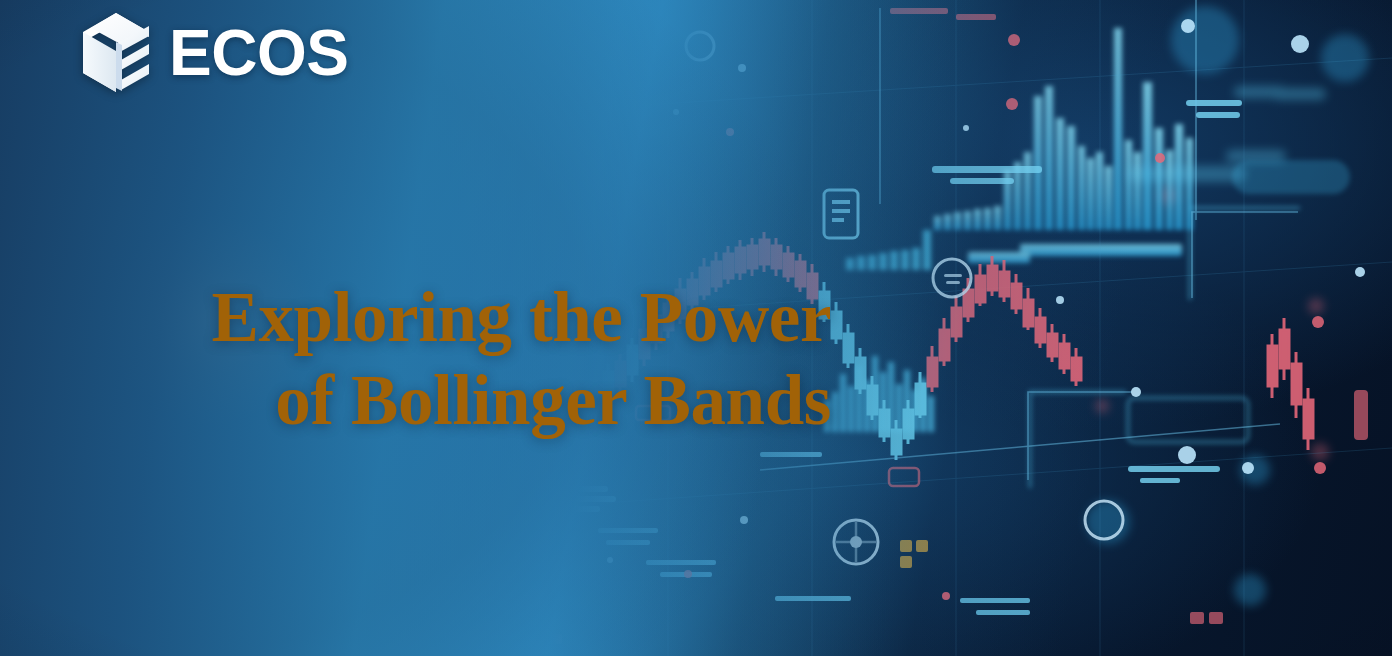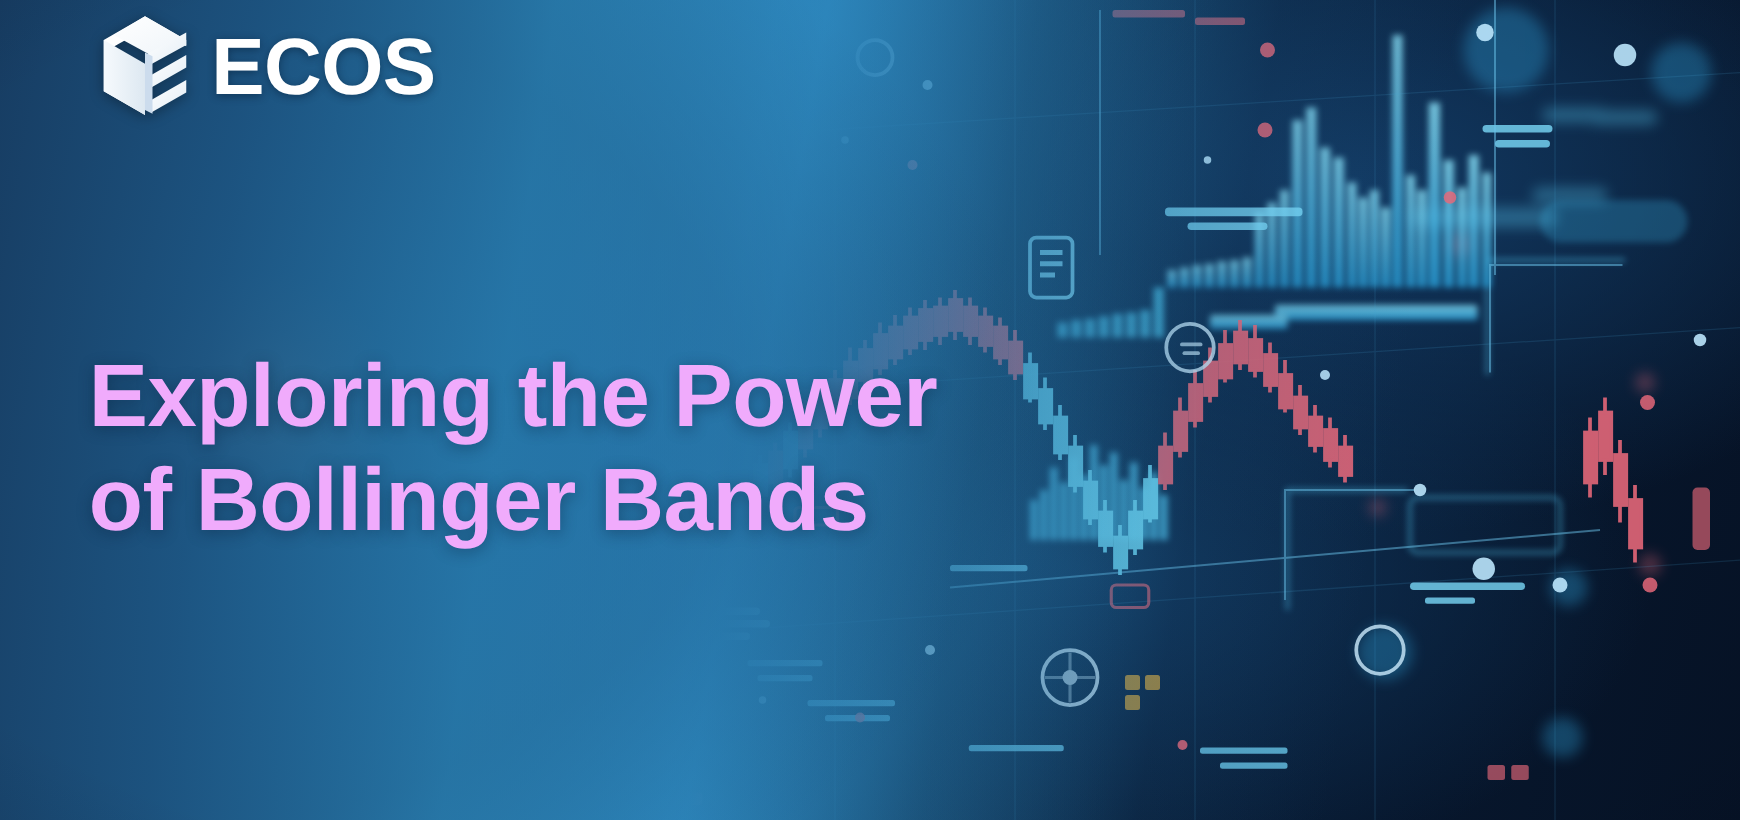--- a/index.html
+++ b/index.html
@@ -1,19 +1,20 @@
 <!DOCTYPE html>
 <html><head>
 <meta charset="utf-8">
 <style>
   html,body{margin:0;padding:0;background:#0a1a2e;}
   #stage{
     position:relative;width:1392px;height:656px;overflow:hidden;
     font-family:"Liberation Sans", sans-serif;
     background:#08192f;
+    text-align:right;
   }
   .layer{position:absolute;inset:0;}
 
   
   #bg-base{
     background:
       radial-gradient(ellipse 55% 70% at 78% 22%, #123a63 0%, rgba(10,28,52,0) 62%),
       radial-gradient(ellipse 50% 60% at 62% 70%, #10365c 0%, rgba(8,22,42,0) 66%),
       linear-gradient(105deg,#0d2b4c 0%,#0b2342 35%,#081c36 62%,#061225 100%);
   }
@@ -43,24 +44,25 @@
   #logo{position:absolute;left:80px;top:12px;display:flex;align-items:center;gap:17px;}
   #logo svg{display:block;filter:drop-shadow(0 2px 5px rgba(0,0,0,.35));}
   #brand-name{
     color:#fff;font-size:64px;font-weight:700;letter-spacing:-0.5px;line-height:1;
     text-shadow:0 2px 7px rgba(3,22,44,.45);
   }
 
   
   #headline{
     position:absolute;left:71px;top:228px;width:760px;
-    color:#f0abfc;font-size:71px;font-weight:600;line-height:1.17;
+    color:#a16207;font-size:71px;font-weight:600;line-height:1.17;
     letter-spacing:-0.4px;
     text-shadow:0 2px 12px rgba(6,30,58,.42);
     white-space:pre-line;
+    font-family:Liberation Serif, serif;
   }
 </style>
 </head>
 <body>
 
 <div id="stage">
 
   <div class="layer" id="bg-base"></div>
 
   <svg class="layer" id="bg-art3" viewBox="0 0 1392 656">

